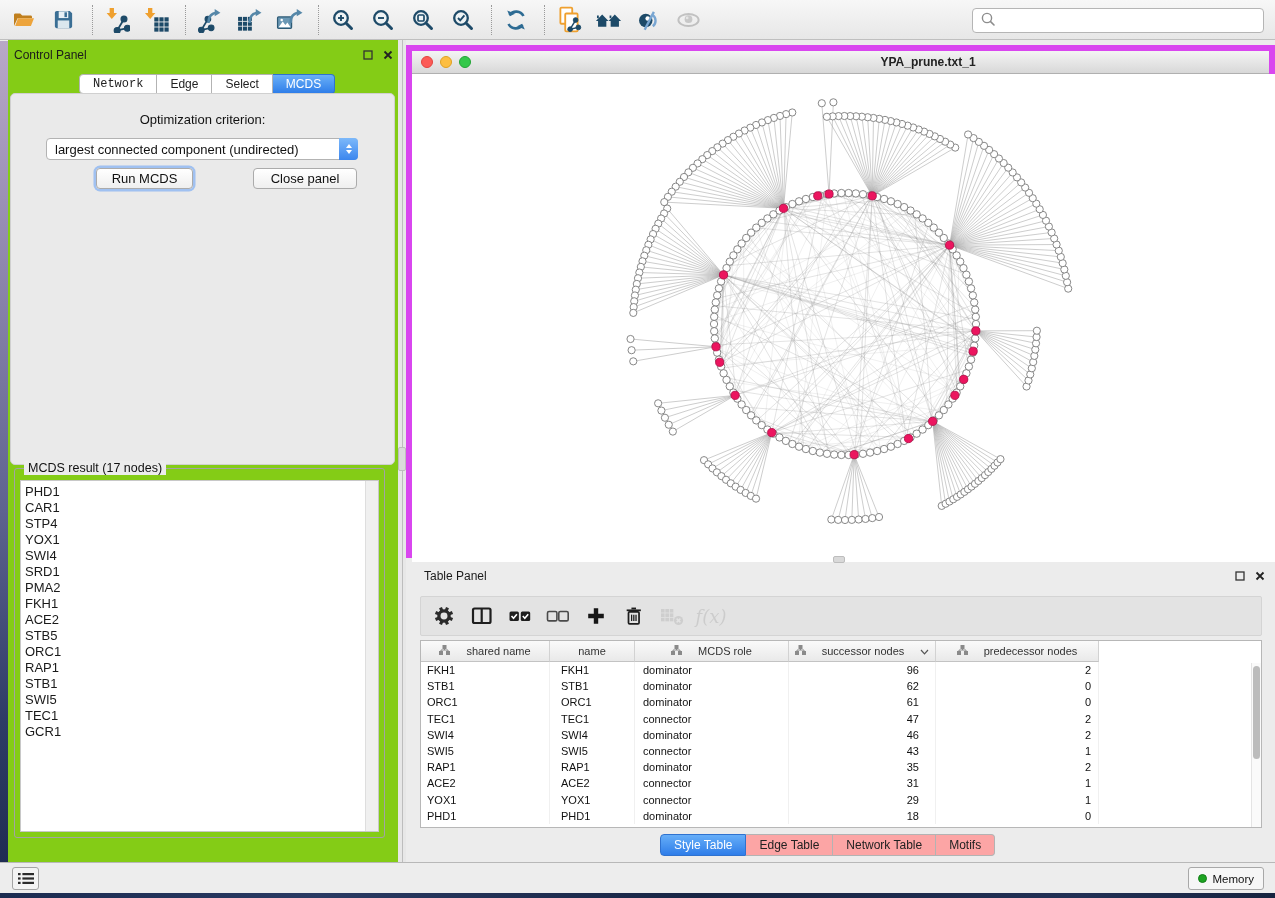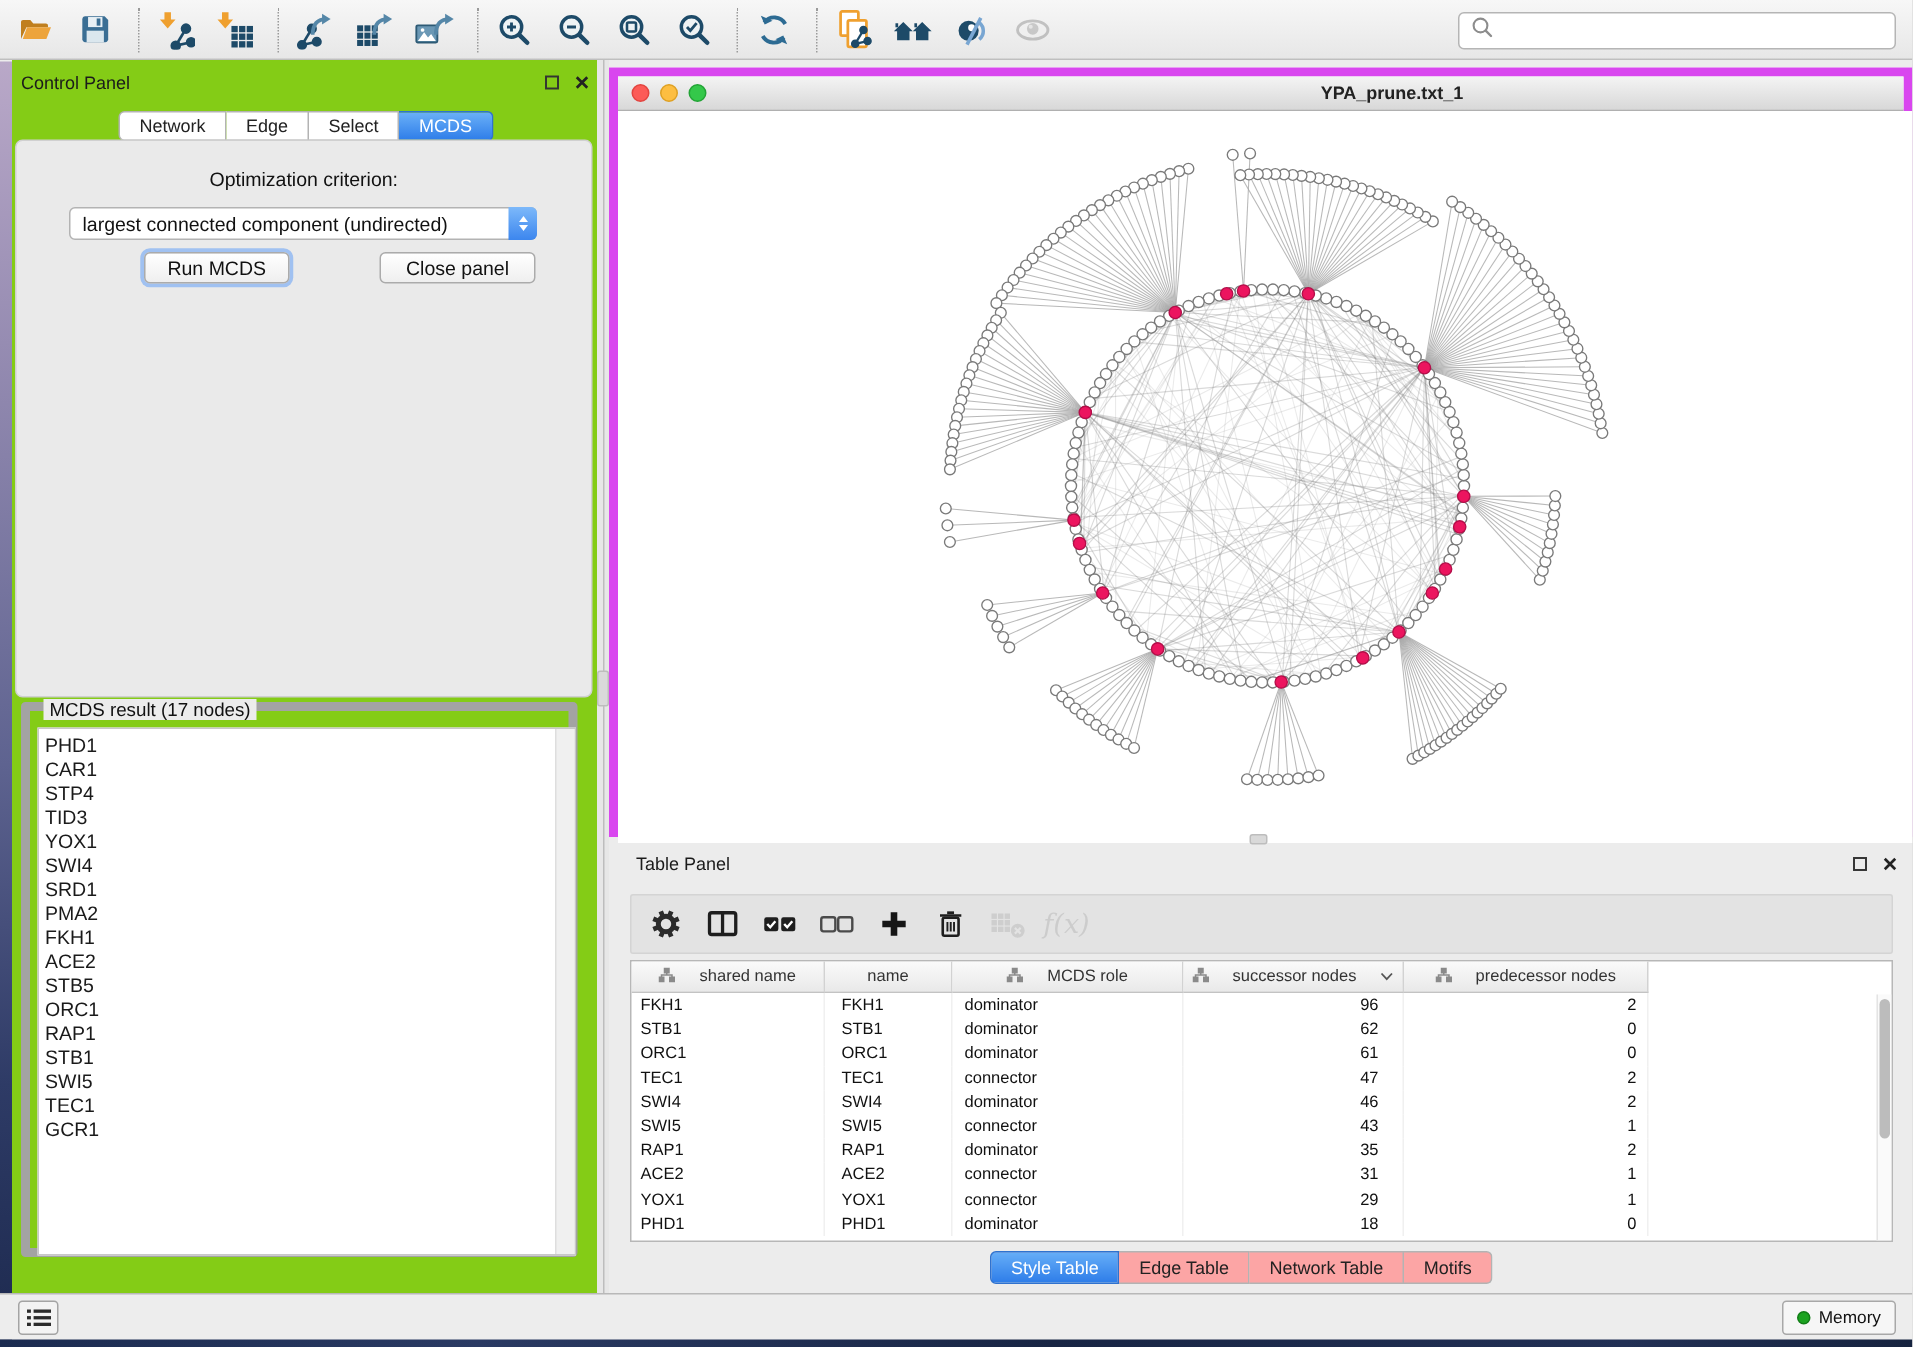--- a/index.html
+++ b/index.html
@@ -25,39 +25,39 @@
   .wall-bottom{position:absolute;left:0;top:893px;width:1275px;height:5px;
              background:linear-gradient(90deg,#1b2b50,#2a3a63 25%,#182544 55%,#223055 85%,#16233f);}
 
   
   .control-panel{position:absolute;left:8px;top:40px;width:390px;height:822px;background:#84cc16;}
   .cp-header{position:absolute;left:0;top:0;width:100%;height:26px;}
   .cp-title{position:absolute;left:6px;top:8px;font-size:12px;color:#1b1b1b;}
   .win-btn{position:absolute;top:9px;width:12px;height:12px;display:flex;align-items:center;justify-content:center;cursor:default;}
   .cp-tabs{position:absolute;left:71px;top:34px;height:20px;display:flex;font-size:12px;}
   .cp-tab{padding:0 13px;height:20px;line-height:19px;background:#fff;border:1px solid #b3b3b3;border-left:none;color:#222;cursor:default;}
-  .cp-tab:first-child{border-left:1px solid #b3b3b3;border-radius:4px 0 0 4px;}
+  .cp-tab:first-child{border-left:1px solid #b3b3b3;border-radius:4px 0 0 4px;font-family:Liberation Mono, monospace;}
   .cp-tab:last-child{border-radius:0 4px 4px 0;}
   .cp-tab.active{background:linear-gradient(#6ab0f8,#2f7ee9);border-color:#2f72cf;color:#fff;}
   .cp-options{position:absolute;left:2px;top:53px;width:385px;height:372px;background:#eaeaea;
               border:1px solid #d0d0d0;border-radius:5px;}
   .opt-label{position:absolute;left:0;top:18px;width:100%;text-align:center;font-size:13px;color:#111;}
   .opt-select{position:absolute;left:35px;top:44px;width:312px;height:22px;background:#fff;border:1px solid #b3b3b3;
               border-radius:4px;display:flex;align-items:center;cursor:default;}
   .opt-select .sel-text{flex:1;font-size:13px;color:#111;padding-left:8px;white-space:nowrap;overflow:hidden;}
   .sel-stepper{width:19px;height:22px;margin:-1px -1px -1px 0;border-radius:0 4px 4px 0;
                background:linear-gradient(#7db9fa,#3c86ee);display:flex;flex-direction:column;align-items:center;justify-content:center;gap:2px;}
   .sel-stepper i{display:block;width:0;height:0;border-left:3.5px solid transparent;border-right:3.5px solid transparent;}
   .sel-stepper .up{border-bottom:4px solid #fff;}
   .sel-stepper .dn{border-top:4px solid #fff;}
   .btn{position:absolute;height:21px;background:linear-gradient(#ffffff,#efefef);border:1px solid #ababab;border-radius:4px;
        font-size:13px;color:#111;text-align:center;line-height:19px;cursor:default;}
   .btn-run{left:85px;top:74px;width:97px;box-shadow:0 0 0 2.5px rgba(110,165,245,.6);}
   .btn-close{left:194px;top:74px;width:104px;margin-left:48px;}
-  .result-group{position:absolute;left:6px;top:428px;width:371px;height:370px;border:6px solid #a3a3a3;border-radius:3px;}
+  .result-group{position:absolute;left:6px;top:428px;width:371px;height:370px;border:1px solid #a3a3a3;border-radius:3px;}
   .result-legend{position:absolute;left:9px;top:-8px;background:#ececec;padding:0 4px;font-size:12.5px;color:#111;}
   .result-list{position:absolute;left:5px;top:11px;width:359px;height:352px;background:#fff;border:1px solid #c8c8c8;overflow:hidden;}
   .result-scroll{position:absolute;right:0;top:0;width:13px;height:100%;background:#f0f0f0;border-left:1px solid #dedede;}
   .result-items{padding:3px 0 0 4px;font-size:13px;line-height:16px;color:#1a1a1a;}
 
   
   .vsplit{position:absolute;left:398px;top:40px;width:8px;height:822px;background:#e7e7e7;}
   .vsplit-line{position:absolute;left:4px;top:0;width:1px;height:100%;background:#bdbdbd;}
   .vgrip{position:absolute;left:0px;top:407px;width:8px;height:24px;background:#dadada;border:1px solid #bdbdbd;border-radius:2px;}
   .hgrip{position:absolute;left:833px;top:556px;width:12px;height:7px;background:#d9d9d9;border:1px solid #bdbdbd;border-radius:2px;z-index:5;}
@@ -341,21 +341,20 @@
       <div class="btn btn-close">Close panel</div>
     </div>
 
     <div class="result-group">
       <span class="result-legend">MCDS result (17 nodes)</span>
       <div class="result-list">
         <div class="result-items">
             <div>PHD1</div>
             <div>CAR1</div>
             <div>STP4</div>
-            <div>TID3</div>
             <div>YOX1</div>
             <div>SWI4</div>
             <div>SRD1</div>
             <div>PMA2</div>
             <div>FKH1</div>
             <div>ACE2</div>
             <div>STB5</div>
             <div>ORC1</div>
             <div>RAP1</div>
             <div>STB1</div>

